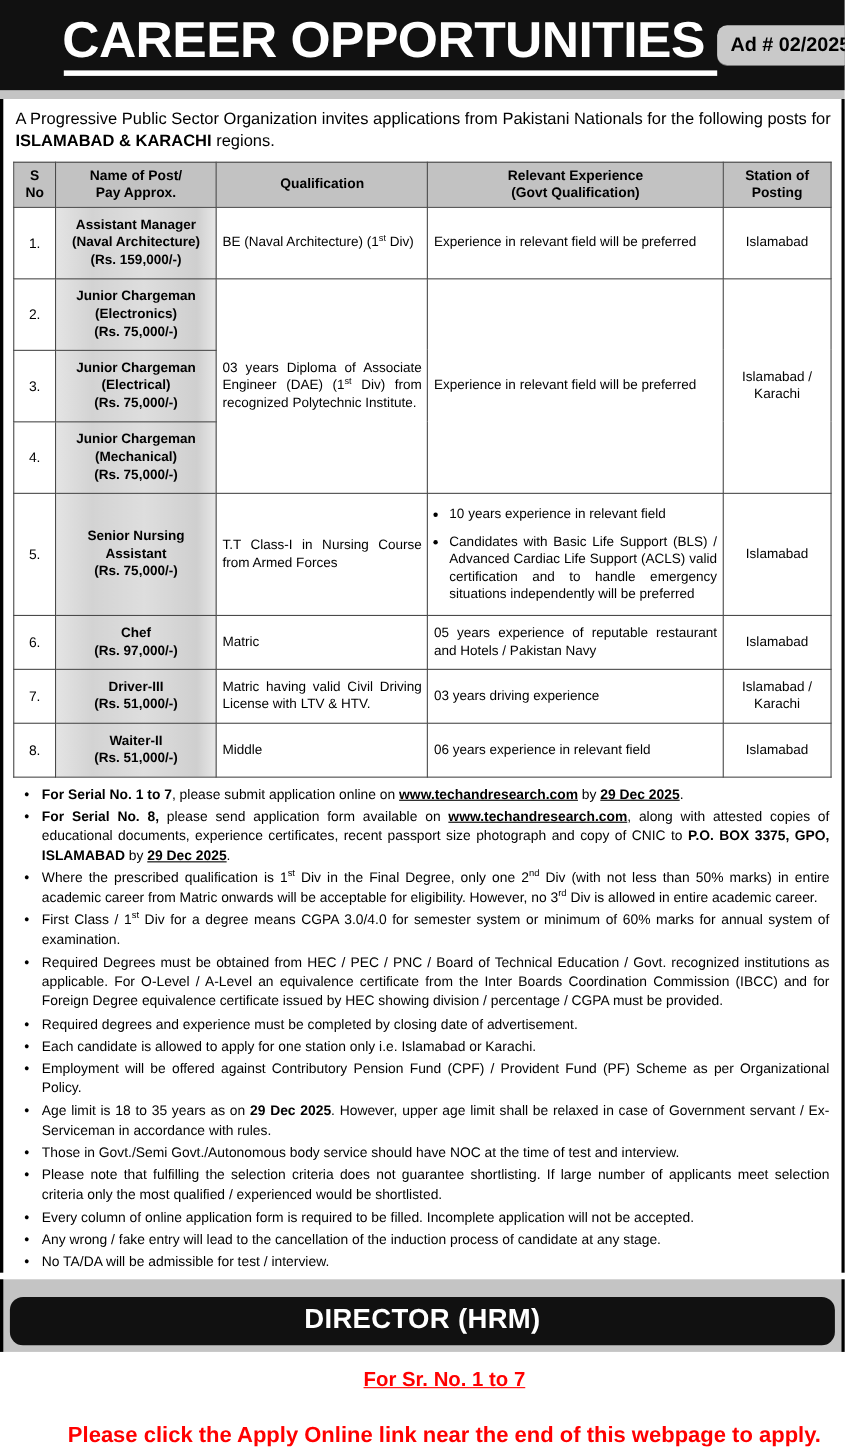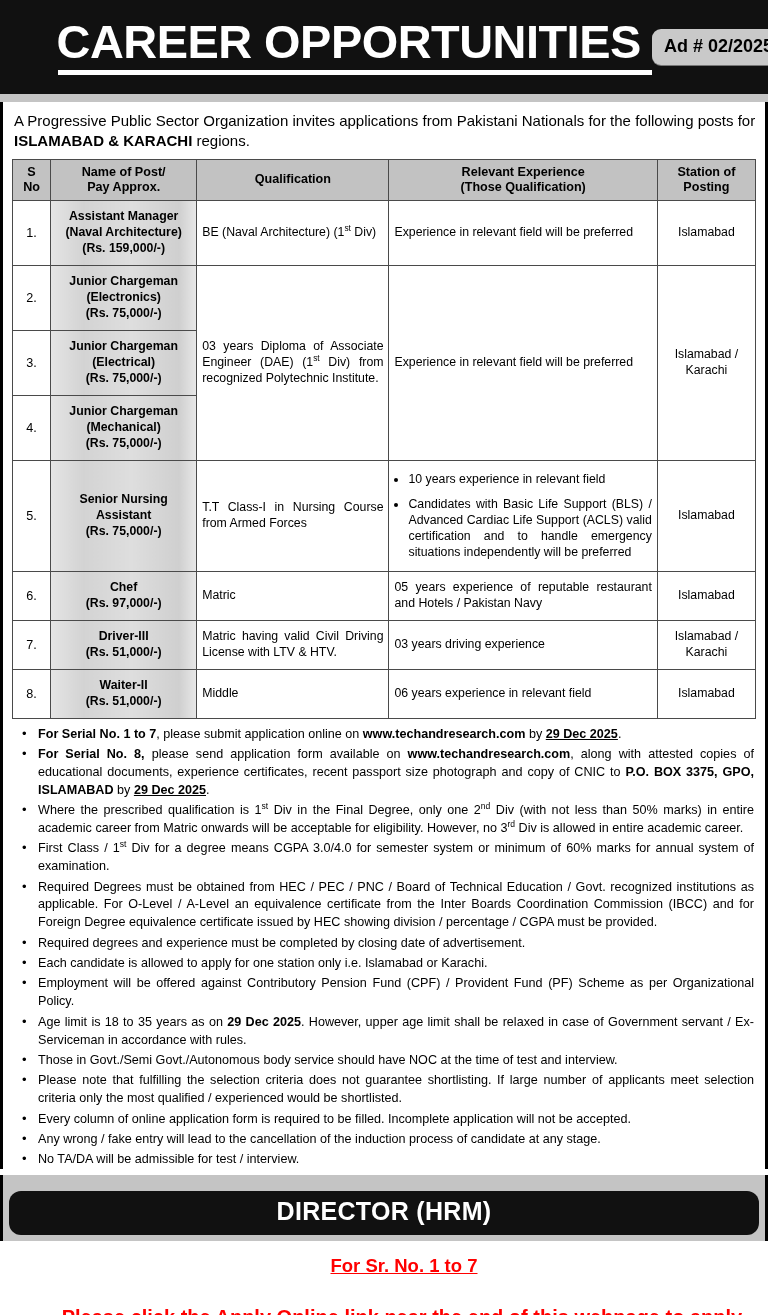--- a/index.html
+++ b/index.html
@@ -13,21 +13,21 @@
     color: #000;
     overflow: hidden;
   }
 
   .page { width: 768px; height: 1315px; position: relative; background:#fff; }
 
   
   .header-bar {
     position: relative;
     background: #111111;
-    height: 94px;
+    height: 82px;
     display: flex;
     align-items: center;
     padding: 0 8px 0 30px;
   }
   .header-title-wrap { flex: 1; position: relative; }
   .header-title {
     color: #ffffff;
     font-weight: bold;
     font-size: 46px;
     letter-spacing: -0.5px;
@@ -129,21 +129,21 @@
     text-align-last: left;
   }
   .note::before {
     content: "\2022";
     position: absolute;
     left: 6px; top: -1px;
     font-size: 13px;
   }
   .note b { font-weight: bold; }
   .note u { text-decoration: underline; }
-  .note .lnk { font-weight: bold; }
+  .note .lnk { font-weight: bold; text-decoration: underline; }
 
   
   .director-strip {
     background: #c4c4c4;
     padding: 16px 6px 6px 6px;
     margin-top: 6px;
     border-left: 3px solid #000;
     border-right: 3px solid #000;
   }
   .director-bar {
@@ -212,21 +212,21 @@
             <span>S</span><br>
             <span>No</span>
           </th>
           <th>
             <span>Name of Post/</span><br>
             <span>Pay Approx.</span>
           </th>
           <th>Qualification</th>
           <th>
             <span>Relevant Experience</span><br>
-            <span>(Those Qualification)</span>
+            <span>(Govt Qualification)</span>
           </th>
           <th>
             <span>Station of</span><br>
             <span>Posting</span>
           </th>
         </tr>
       </thead>
       <tbody>
 
         <tr>

